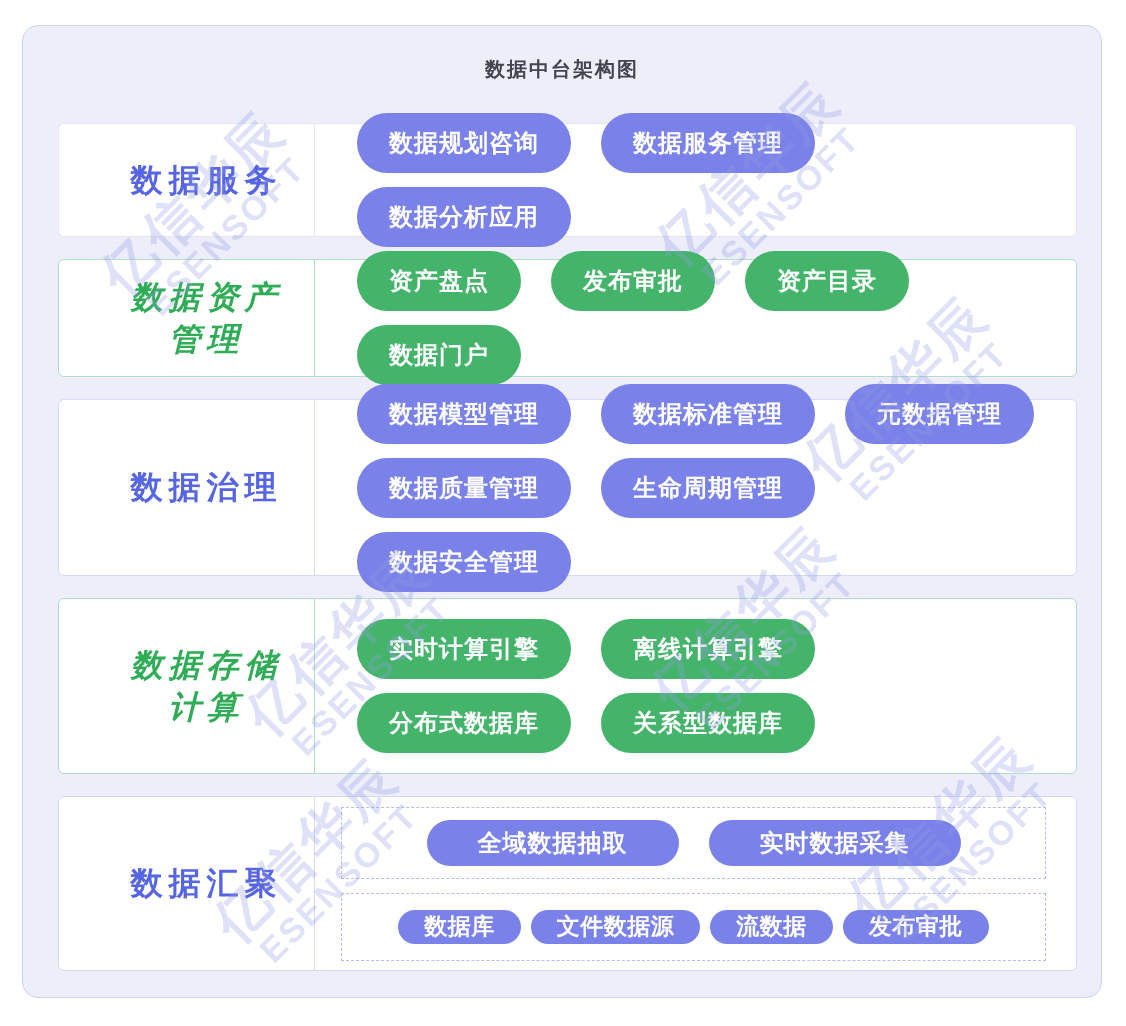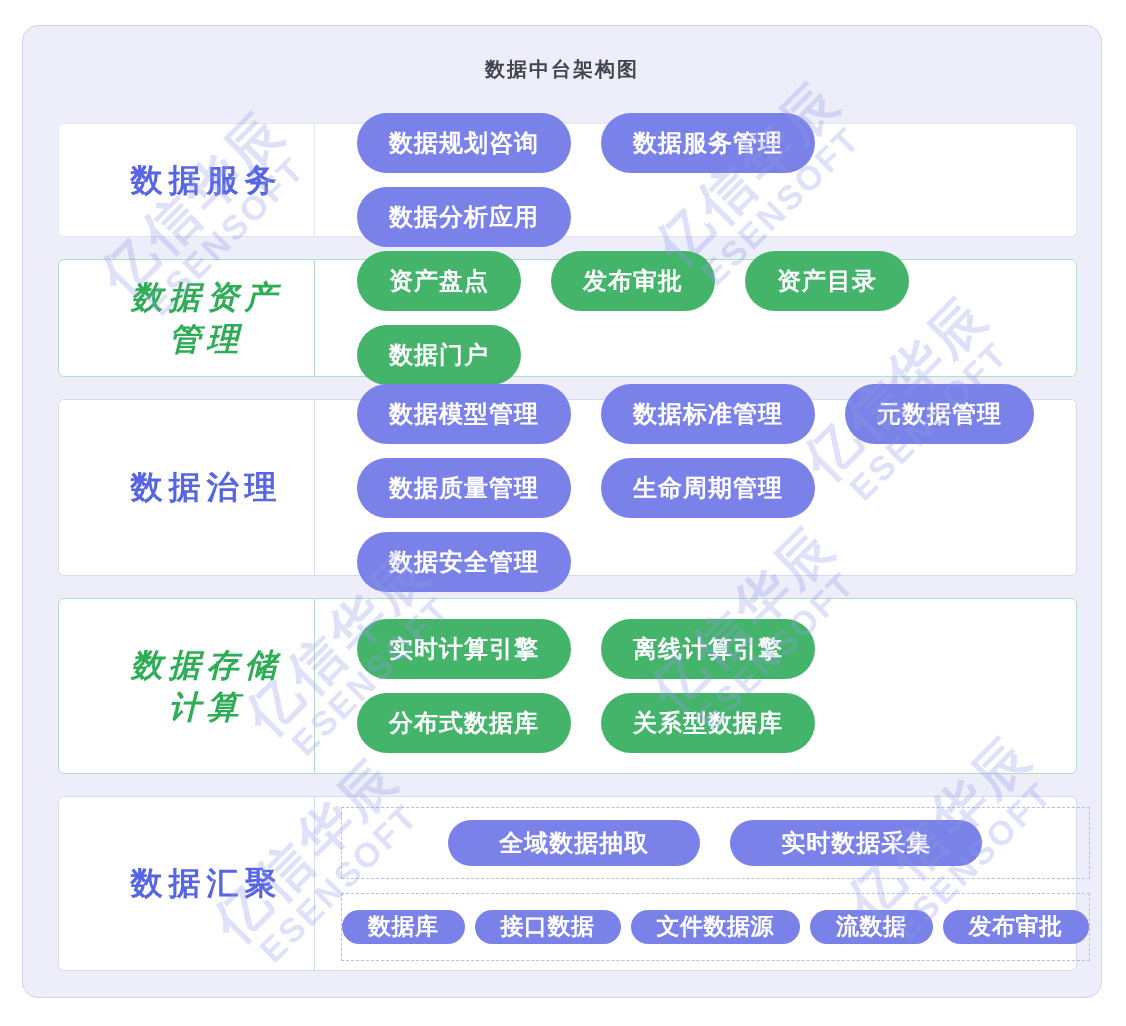--- a/index.html
+++ b/index.html
@@ -110,21 +110,20 @@
         <div class="row-label">
           <span>数据汇聚</span>
         </div>
         <div class="row-groups">
           <div class="dashed g-top">
             <div class="pill pill-wide">全域数据抽取</div>
             <div class="pill pill-wide">实时数据采集</div>
           </div>
           <div class="dashed g-bottom">
             <div class="pill pill-sm">数据库</div>
-            <div class="pill pill-sm">接口数据</div>
             <div class="pill pill-sm">文件数据源</div>
             <div class="pill pill-sm">流数据</div>
             <div class="pill pill-sm">发布审批</div>
           </div>
         </div>
       </div>
 
     </div>
 
     <div class="wm" style="left:183px;top:190px;">

